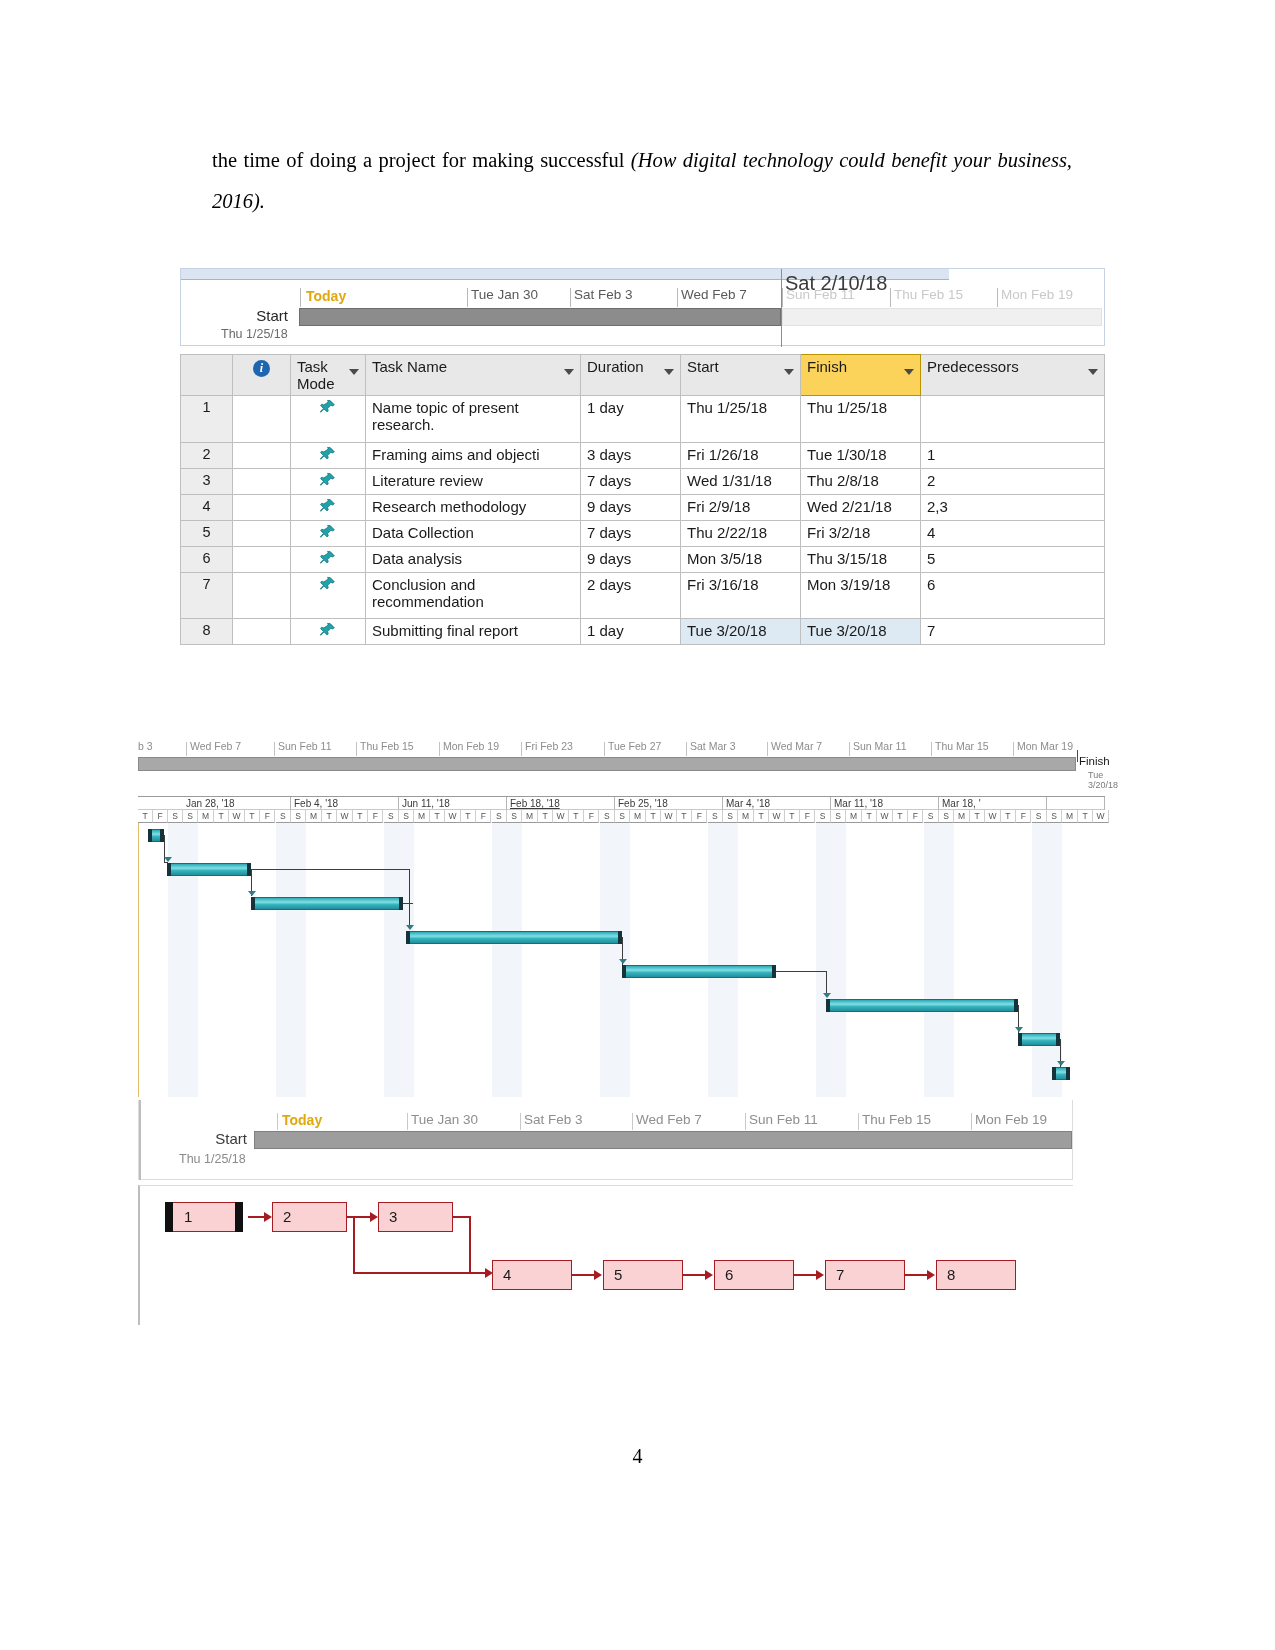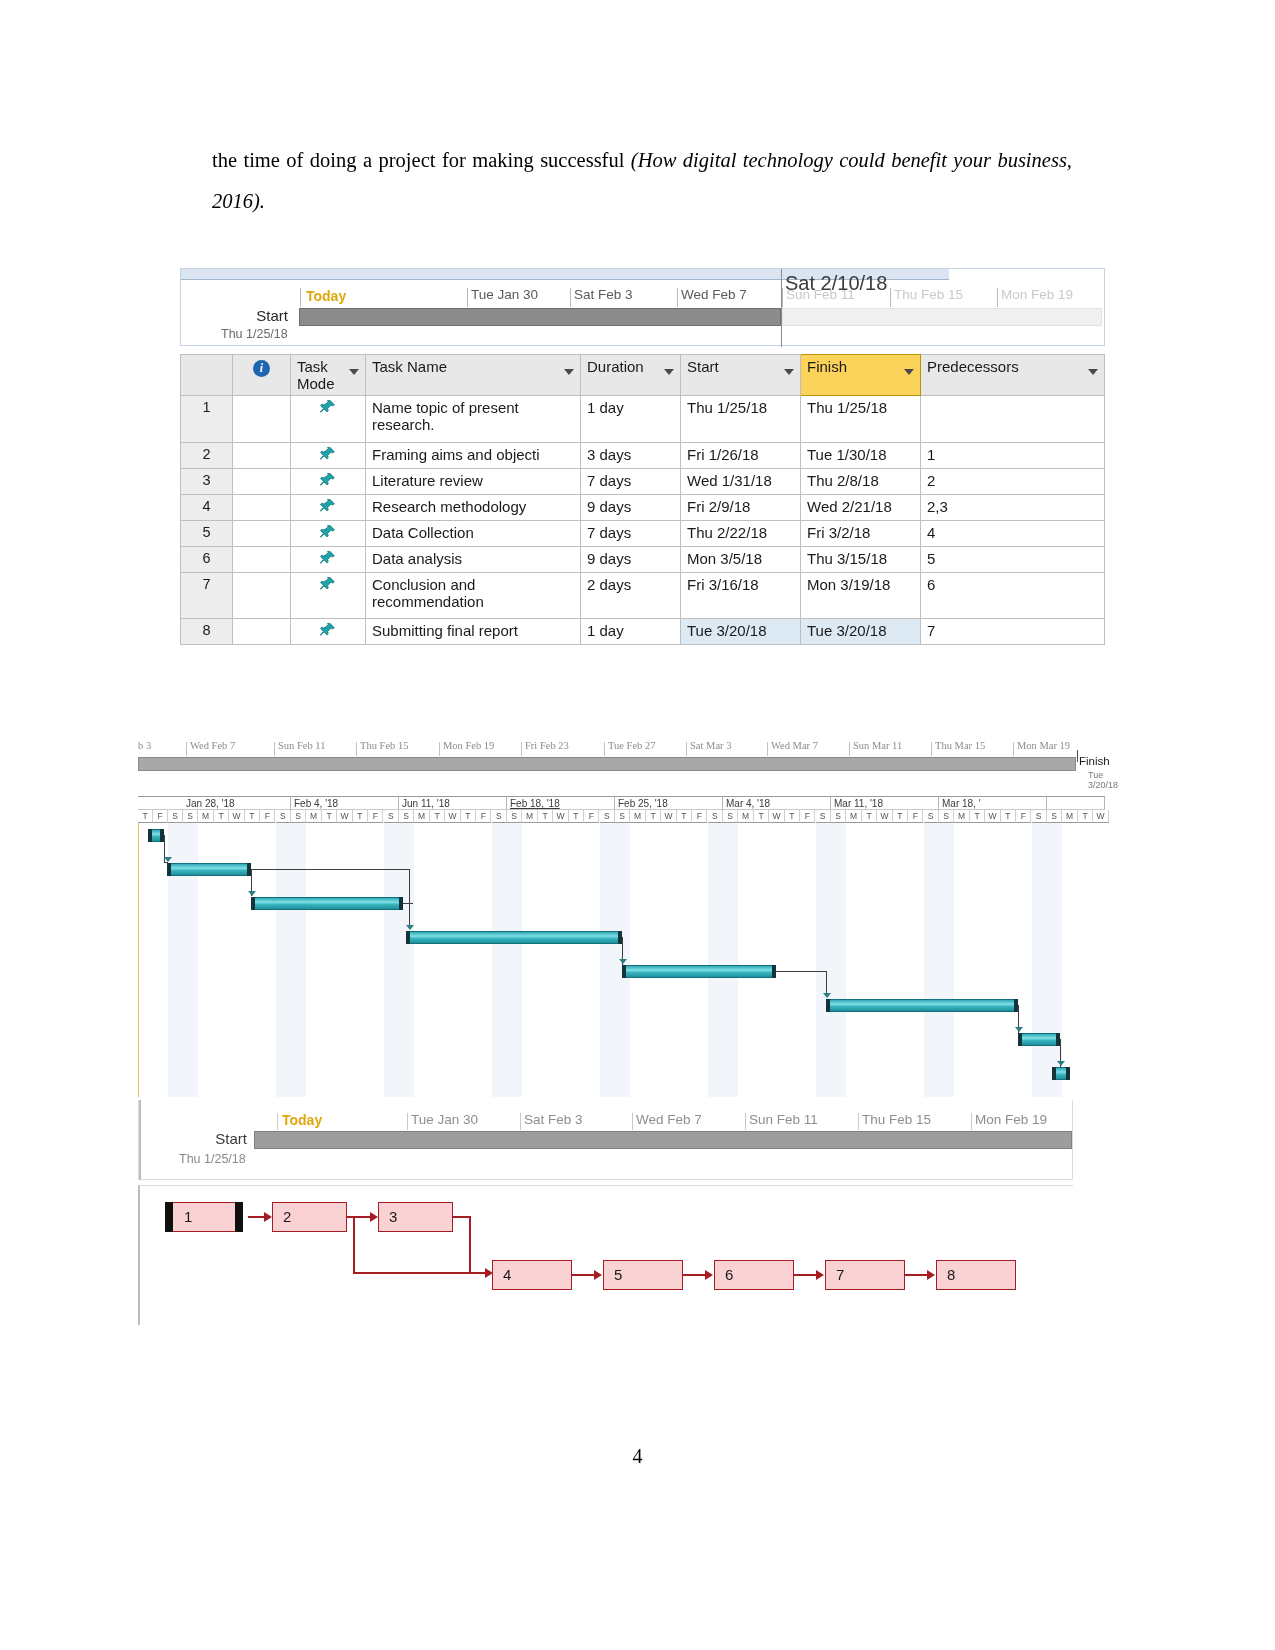--- a/index.html
+++ b/index.html
@@ -137,21 +137,21 @@
   
   .fig2{
     position:absolute; left:138px; top:740px;
     width:967px; height:575px;
   }
   .tl2{
     position:absolute;left:0;top:0;width:967px;height:48px;
   }
   .tl2 .tick{
     position:absolute;top:0;
-    font-family:Liberation Serif, serif;
+    font-family:Liberation Sans, sans-serif;
     font-size:10.5px;color:#8c8c8c;white-space:nowrap;
   }
   .tl2 .tickline{position:absolute;top:2px;width:1px;height:14px;background:#c3c3c3;}
   .tl2 .bar{
     position:absolute;left:0;top:17px;width:938px;height:14px;
     background:#a8a8a8;border:1px solid #8a8a8a;box-sizing:border-box;
   }
   .tl2 .finishlab{
     position:absolute;left:941px;top:15px;
     font-family:"Liberation Sans", sans-serif;font-size:11.5px;color:#1a1a1a;

